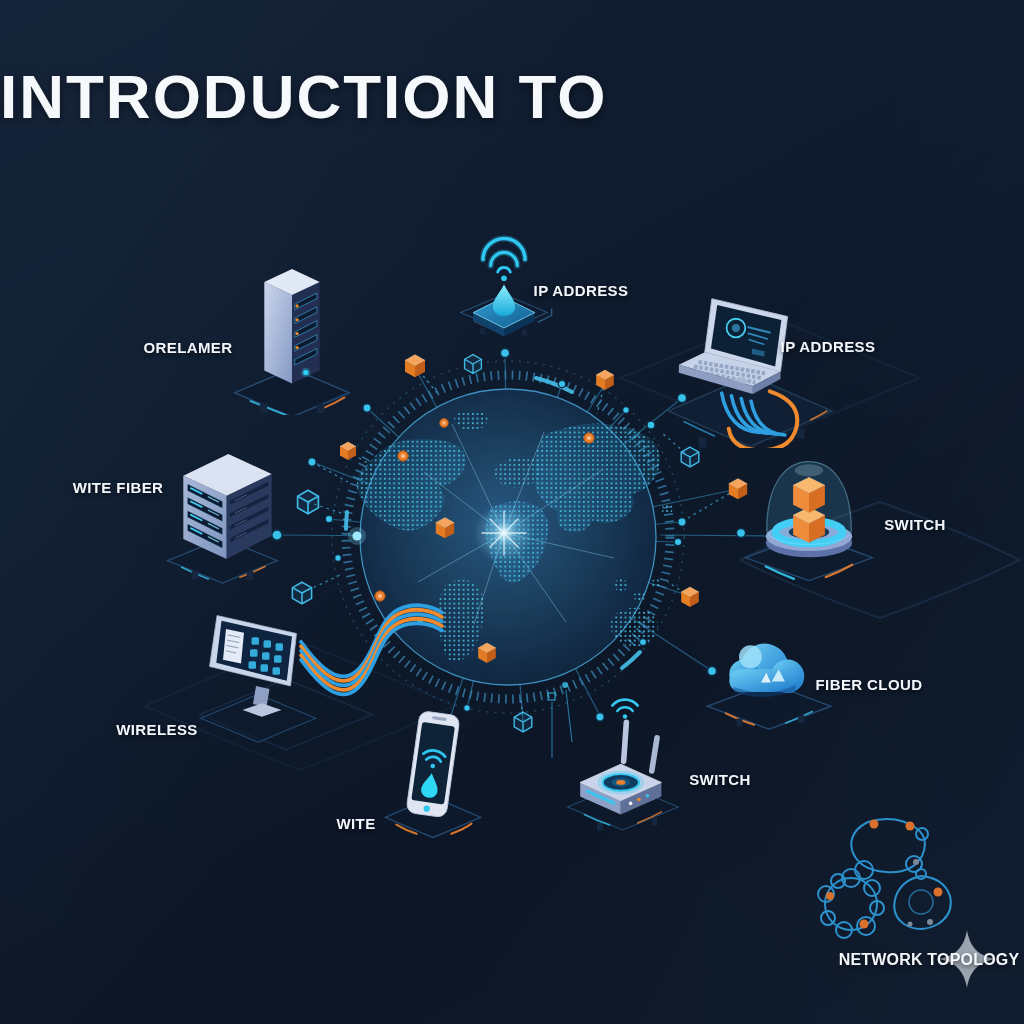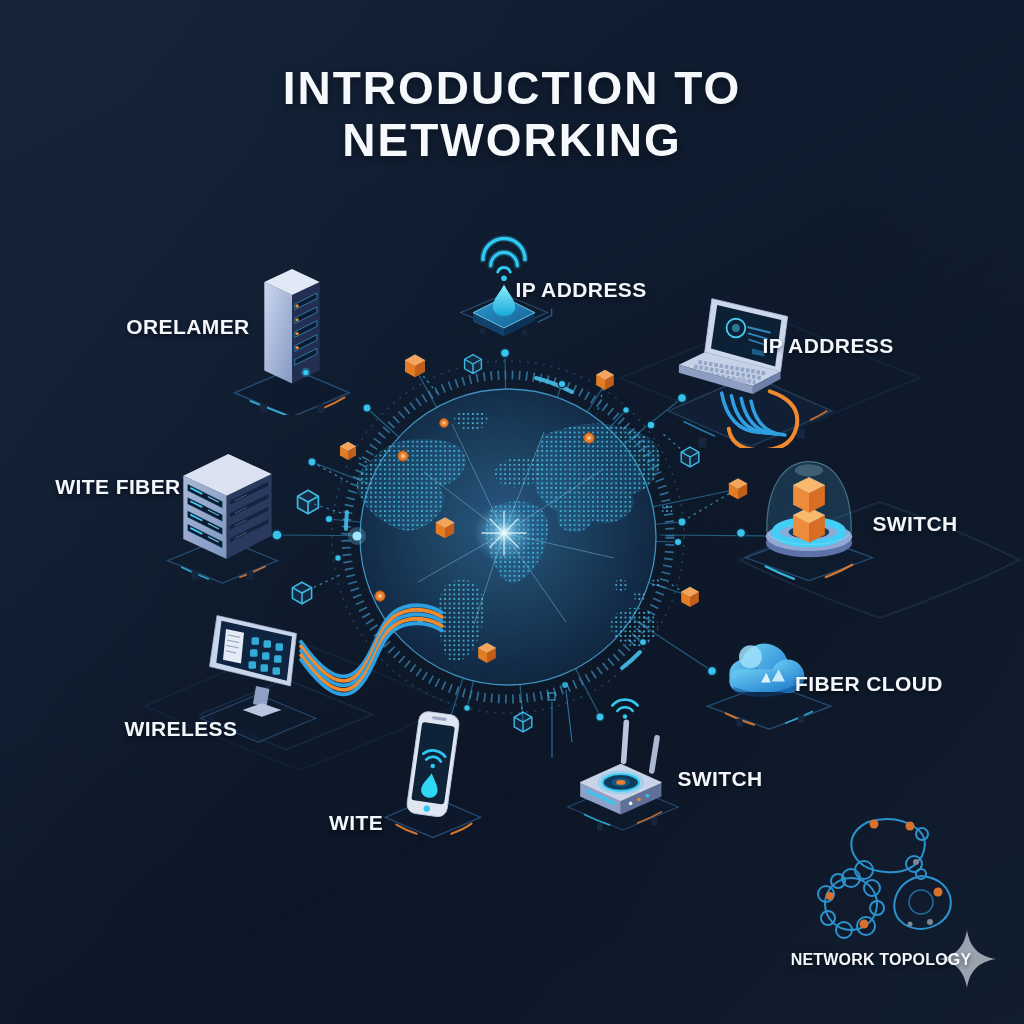--- a/index.html
+++ b/index.html
@@ -5,25 +5,25 @@
   html,body{margin:0;padding:0;background:#0a1220;}
   .stage{position:relative;width:1024px;height:1024px;overflow:hidden;
     font-family:"Liberation Sans",sans-serif;
     background:
       linear-gradient(115deg, rgba(70,100,140,.07) 12%, rgba(0,0,0,0) 42%),
       linear-gradient(295deg, rgba(60,95,140,.06) 8%, rgba(0,0,0,0) 38%),
       linear-gradient(152deg,#121f33 0%,#0f1c2f 34%,#0c1626 68%,#0e1929 100%);}
   .scene{position:absolute;left:0;top:0;z-index:1;}
   .dev{position:absolute;z-index:2;}
   .label{position:absolute;z-index:3;transform:translate(-50%,-50%);
-    color:#f3f6fa;font-weight:700;font-size:21px;letter-spacing:.4px;
+    color:#f3f6fa;font-weight:700;font-size:15px;letter-spacing:.4px;
     white-space:nowrap;text-shadow:0 2px 4px rgba(0,0,0,.55);}
   .label.small{font-size:16px;letter-spacing:.2px;}
-  .title{position:absolute;z-index:3;top:62px;left:0;width:100%;text-align:center;
-    color:#f6f9fc;font-weight:700;font-size:46px;letter-spacing:2px;line-height:1.14;
+  .title{position:absolute;z-index:3;top:62px;left:0;width:100%;text-align:left;
+    color:#f6f9fc;font-weight:700;font-size:62px;letter-spacing:2px;line-height:1.14;
     text-shadow:0 3px 10px rgba(0,0,0,.45);}
 </style>
 </head>
 <body>
 
 <div class="stage">
 
   <svg class="scene" width="1024" height="1024" viewBox="0 0 1024 1024">
     <defs>
       <radialGradient id="gGlobe" cx="48%" cy="46%" r="62%">
@@ -200,21 +200,20 @@
     <g stroke="#2e86b8" stroke-width="1.2" fill="none" opacity=".8">
       <line x1="552" y1="702" x2="552" y2="758"></line>
       <rect x="548" y="693" width="7" height="7" stroke="#38c2ec" fill="none"></rect>
       <line x1="566" y1="690" x2="572" y2="742"></line>
       <circle cx="565" cy="685" r="3" fill="#38c2ec" stroke="none"></circle>
     </g>
   </svg>
 
   <div class="title">
     <div>INTRODUCTION TO</div>
-    <div>NETWORKING</div>
   </div>
 
   <div class="dev" style="left:232px;top:258px">
     <svg width="120" viewBox="0 0 130 170">
       <defs>
           <linearGradient id="towerL" x1="0" y1="0" x2="1" y2="1">
         <stop offset="0%" stop-color="#ccd7ee"></stop>
             <stop offset="100%" stop-color="#8599c4"></stop>
           </linearGradient>
         </defs>
@@ -534,24 +533,24 @@
       </g>
     </svg>
   </div>
 
   <div class="dev" style="left:938px;top:930px">
     <svg width="58" viewBox="0 0 64 64">
       <path d="M32,0 C35,19 45,29 64,32 C45,35 35,45 32,64 C29,45 19,35 0,32 C19,29 29,19 32,0 Z" fill="#9aa3ae"></path>
     </svg>
   </div>
 
-  <div class="label" style="left:188px;top:327px">ORELAMER</div>
+  <div class="label" style="left:188px;top:347px">ORELAMER</div>
   <div class="label" style="left:581px;top:290px">IP ADDRESS</div>
   <div class="label" style="left:828px;top:346px">IP ADDRESS</div>
   <div class="label" style="left:118px;top:487px">WITE FIBER</div>
   <div class="label" style="left:915px;top:524px">SWITCH</div>
-  <div class="label" style="left:181px;top:729px">WIRELESS</div>
+  <div class="label" style="left:157px;top:729px">WIRELESS</div>
   <div class="label" style="left:356px;top:823px">WITE</div>
   <div class="label" style="left:720px;top:779px">SWITCH</div>
   <div class="label" style="left:869px;top:684px">FIBER CLOUD</div>
-  <div class="label small" style="left:881px;top:960px">NETWORK TOPOLOGY</div>
+  <div class="label small" style="left:929px;top:960px">NETWORK TOPOLOGY</div>
 
 </div>
 
 </body></html>

